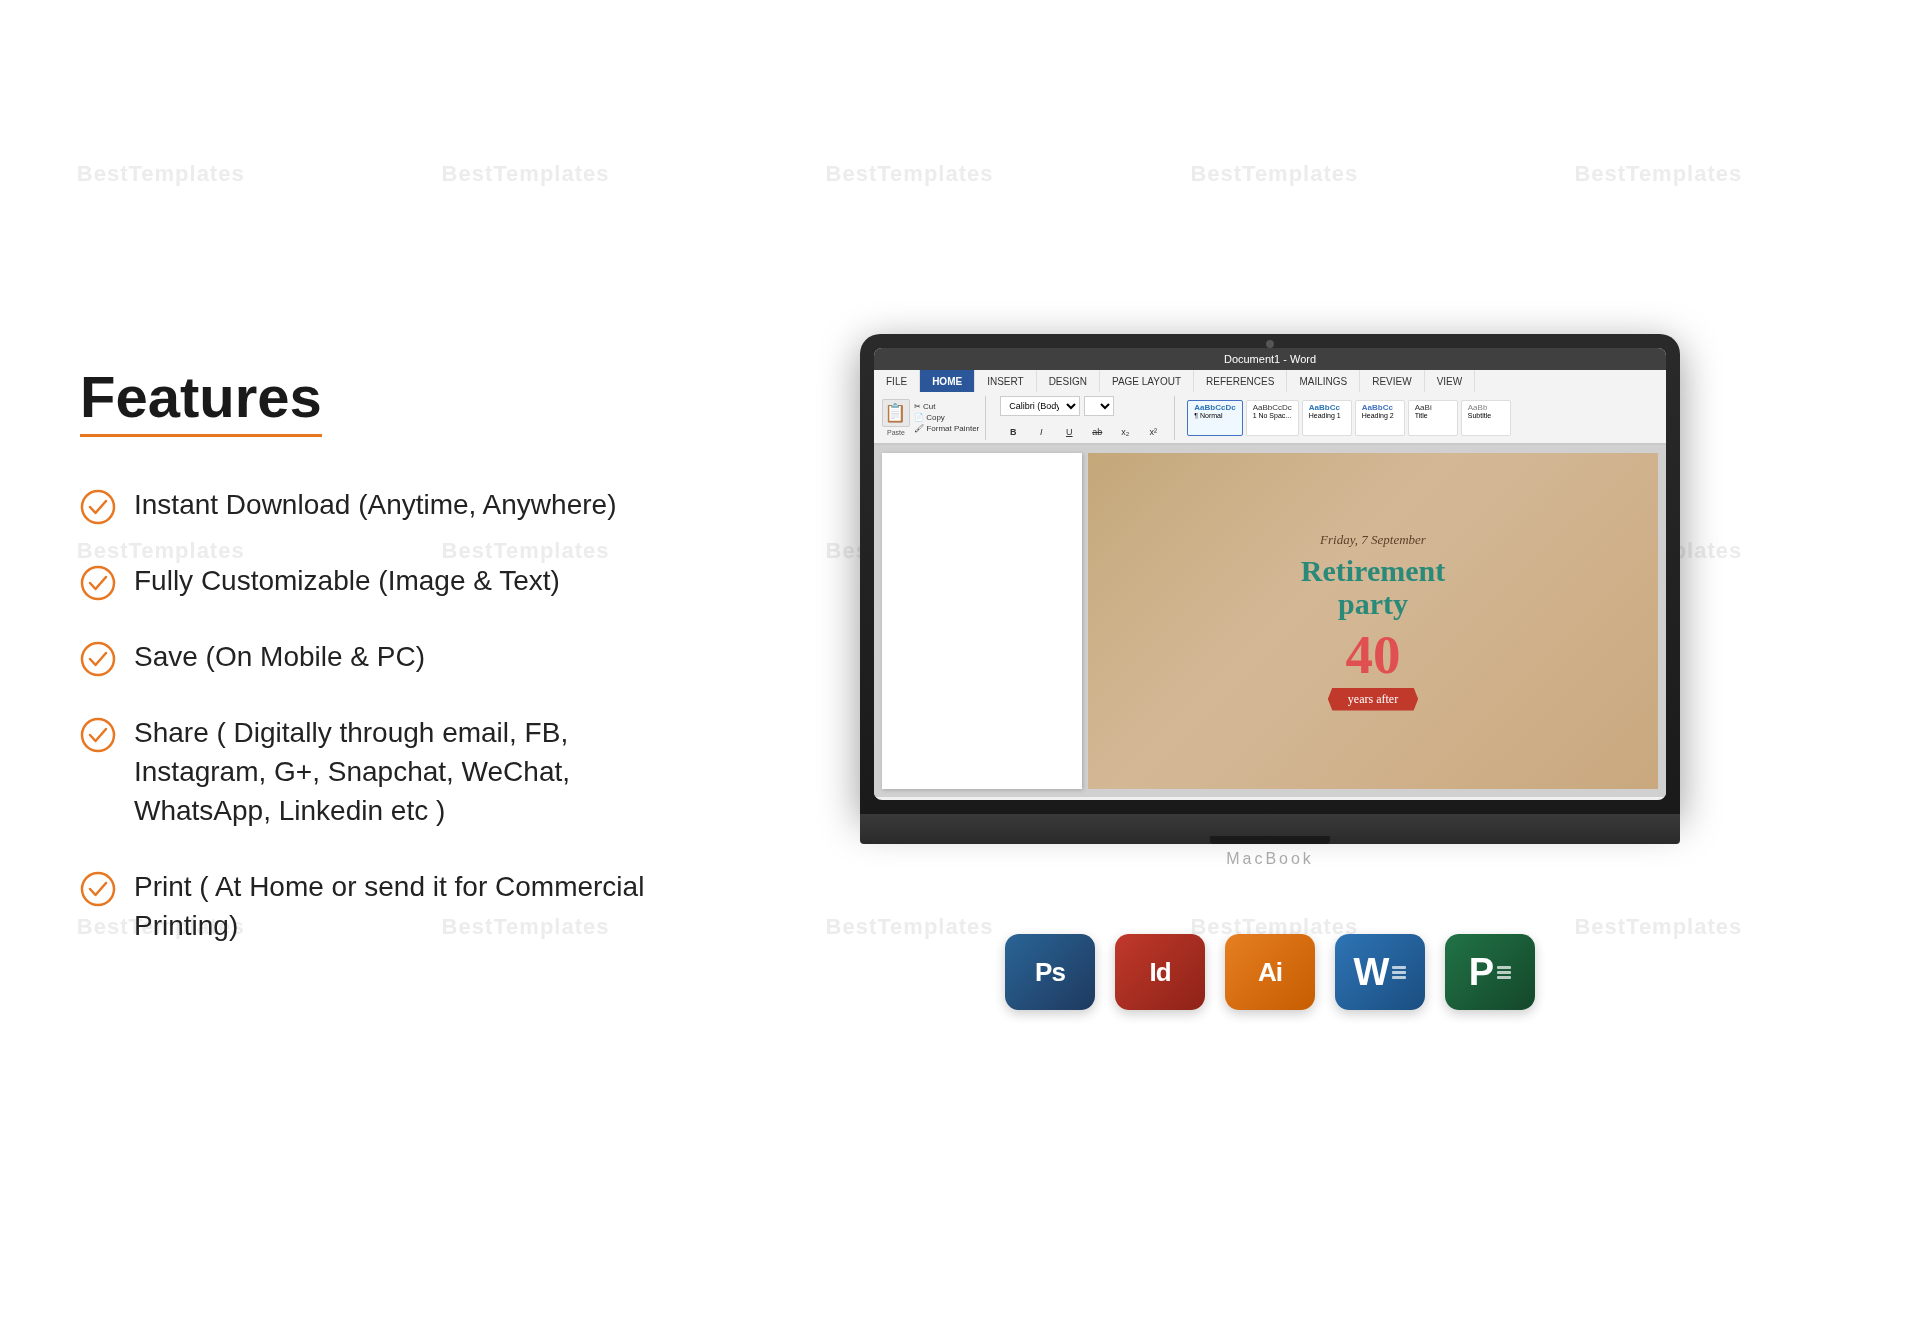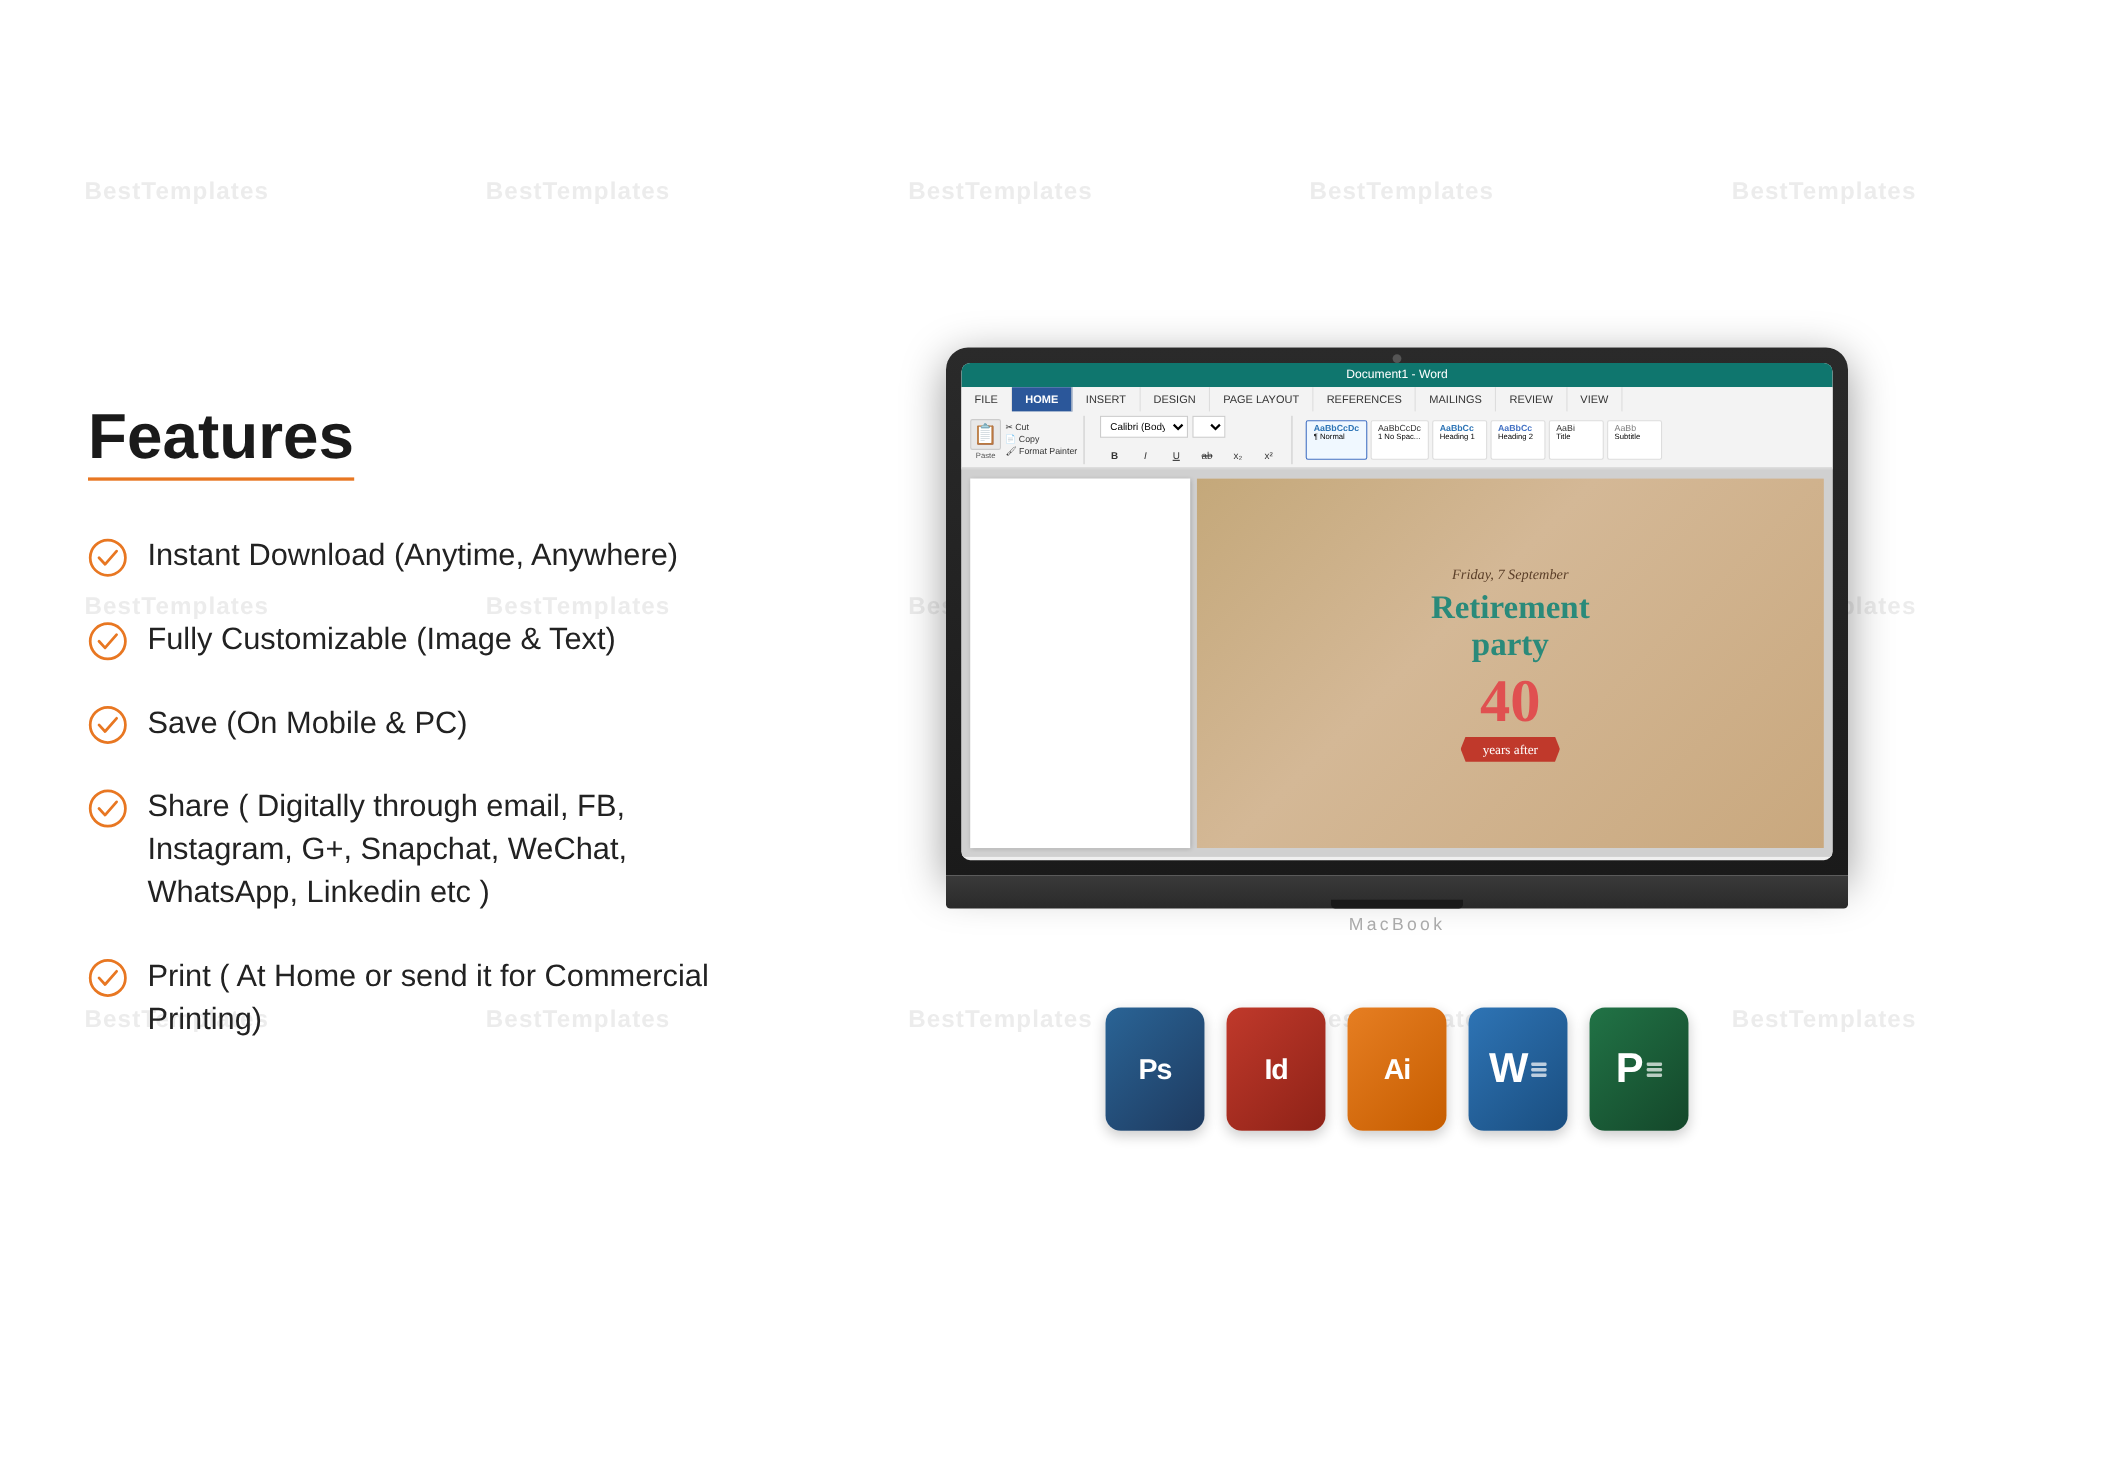--- a/index.html
+++ b/index.html
@@ -112,21 +112,21 @@
       width: 100%;
       height: 100%;
       background: #f0f0f0;
       border-radius: 8px;
       overflow: hidden;
       position: relative;
     }
 
     
     .word-titlebar {
-      background: #0f766e;
+      background: #404040;
       height: 22px;
       display: flex;
       align-items: center;
       justify-content: center;
       color: white;
       font-size: 11px;
     }
 
     .word-ribbon {
       background: #f3f3f3;
@@ -365,21 +365,21 @@
     
     .app-icons-row {
       display: flex;
       gap: 20px;
       margin-top: 80px;
       align-items: center;
     }
 
     .app-icon {
       width: 90px;
-      height: 112px;
+      height: 76px;
       border-radius: 14px;
       display: flex;
       align-items: center;
       justify-content: center;
       font-size: 36px;
       font-weight: 700;
       color: white;
       font-family: Arial, sans-serif;
       position: relative;
       box-shadow: 0 4px 12px rgba(0,0,0,0.2);

